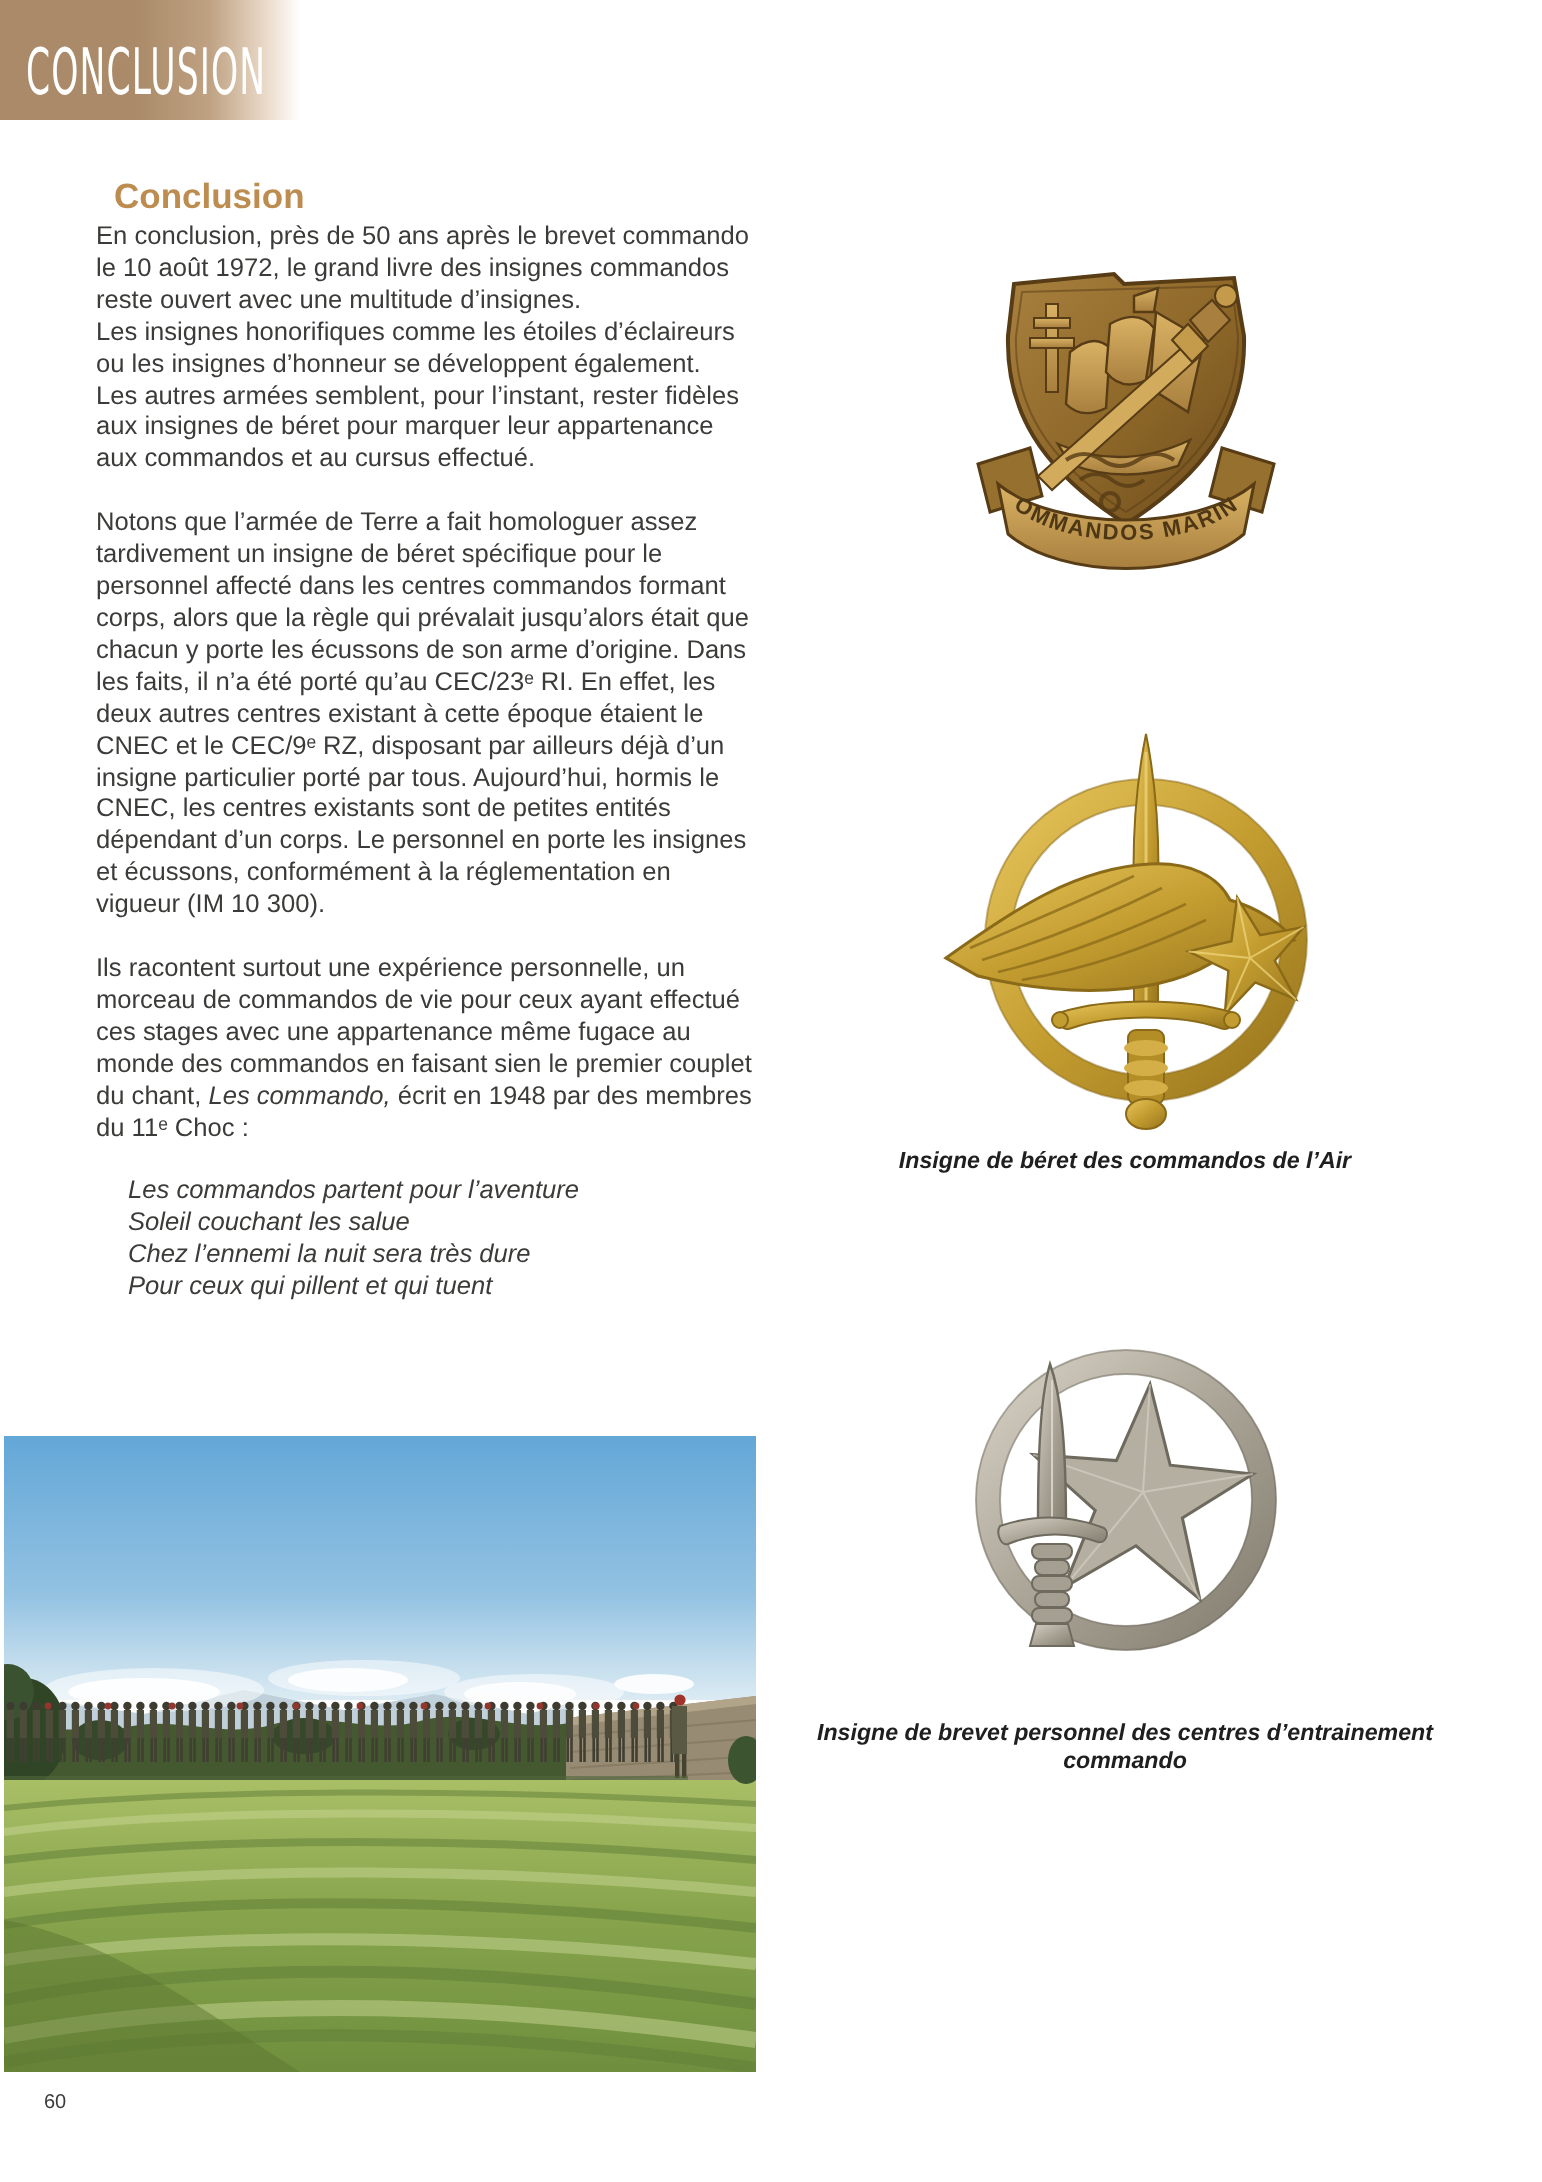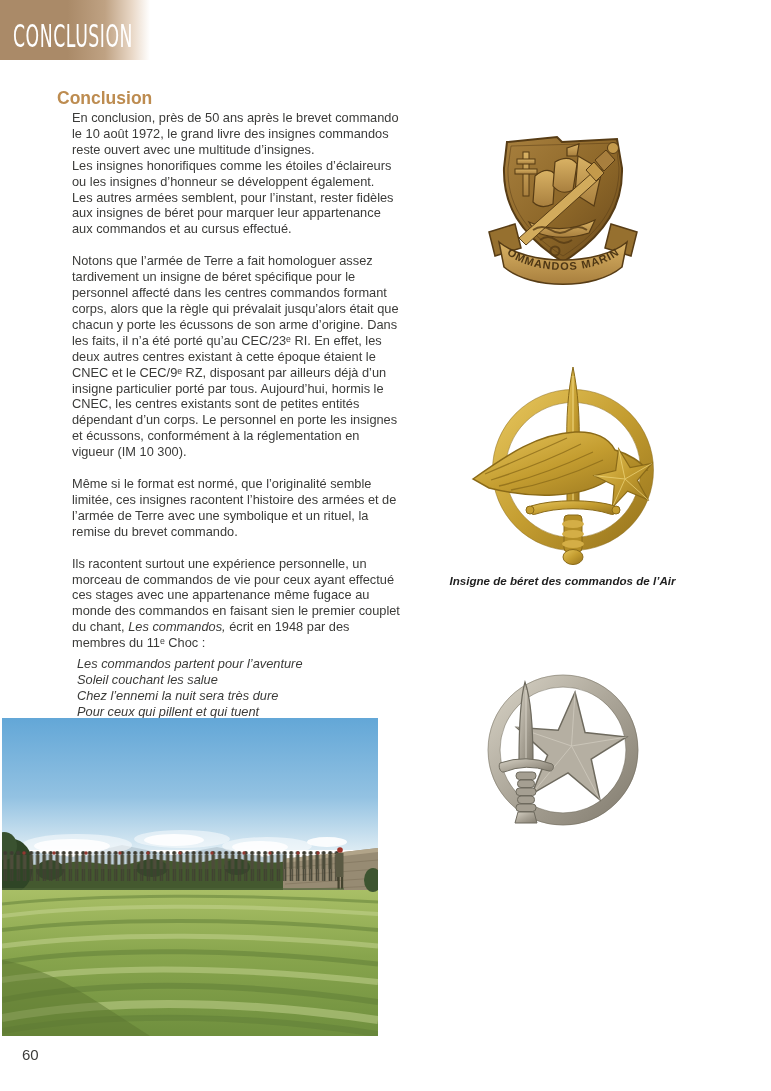--- a/index.html
+++ b/index.html
@@ -23,66 +23,65 @@
   .edge-line{
     position:absolute;right:3px;top:0;bottom:0;width:2px;
     background:#a8a49e;opacity:.55;
   }
   
   .heading{
     position:absolute;left:57px;top:88px;margin:0;
     font-size:17.5px;font-weight:bold;color:#bd8c50;
   }
   .body-col{
-    position:absolute;left:72px;top:110px;width:330px;
+    position:absolute;left:48px;top:110px;width:330px;
     font-size:12.8px;line-height:15.9px;
   }
   .para{margin:0 0 16px;white-space:pre-line;}
   .para.tight{margin-bottom:0;}
-  .verse{font-style:italic;margin:5px;}
+  .verse{font-style:italic;margin:16px;}
   .it{font-style:italic;}
   
   .fig{position:absolute;left:380px;width:365px;margin:0;}
   .fig1{top:126px;}
   .fig2{top:358px;}
   .fig3{top:666px;}
   .badge-svg{display:block;margin:0 auto;}
   .fig figcaption{
     text-align:center;font-size:11.6px;font-weight:bold;font-style:italic;
     color:#1f1f1f;line-height:14px;
   }
   .fig1 figcaption{margin-top:24px;}
   .fig2 figcaption{margin-top:1px;}
   .fig3 figcaption{margin-top:24px;width:340px;margin-left:auto;margin-right:auto;}
   
   .photo{position:absolute;left:2px;top:718px;width:376px;height:318px;}
   .photo svg{display:block;}
   
-  .pageno{position:absolute;left:22px;top:1046px;font-size:15px;color:#3b3b39;}
+  .pageno{position:absolute;left:22px;top:1046px;font-size:10px;color:#3b3b39;}
 </style>
 </head>
 <body>
 
 <div class="page">
 
   <div class="banner">
     <span class="banner-title">CONCLUSION</span>
   </div>
 
   <div class="edge-line"></div>
 
   <h1 class="heading">Conclusion</h1>
 
   <div class="body-col">
       <p class="para"><span>En conclusion, près de 50 ans après le brevet commando le 10 août 1972, le grand livre des insignes commandos reste ouvert avec une multitude d’insignes.
 Les insignes honorifiques comme les étoiles d’éclaireurs ou les insignes d’honneur se développent également.
 Les autres armées semblent, pour l’instant, rester fidèles aux insignes de béret pour marquer leur appartenance aux commandos et au cursus effectué.</span></p>
       <p class="para"><span>Notons que l’armée de Terre a fait homologuer assez tardivement un insigne de béret spécifique pour le personnel affecté dans les centres commandos formant corps, alors que la règle qui prévalait jusqu’alors était que chacun y porte les écussons de son arme d’origine. Dans les faits, il n’a été porté qu’au CEC/23ᵉ RI. En effet, les deux autres centres existant à cette époque étaient le CNEC et le CEC/9ᵉ RZ, disposant par ailleurs déjà d’un insigne particulier porté par tous. Aujourd’hui, hormis le CNEC, les centres existants sont de petites entités dépendant d’un corps. Le personnel en porte les insignes et écussons, conformément à la réglementation en vigueur (IM 10 300).</span></p>
-      <p class="para"><span>Même si le format est normé, que l’originalité semble limitée, ces insignes racontent l’histoire des armées et de l’armée de Terre avec une symbolique et un rituel, la remise du brevet commando.</span></p>
-      <p class="para tight"><span>Ils racontent surtout une expérience personnelle, un morceau de commandos de vie pour ceux ayant effectué ces stages avec une appartenance même fugace au monde des commandos en faisant sien le premier couplet du chant, </span><span class="it">Les commandos,</span><span> écrit en 1948 par des membres du 11ᵉ Choc :</span></p>
+      <p class="para tight"><span>Ils racontent surtout une expérience personnelle, un morceau de commandos de vie pour ceux ayant effectué ces stages avec une appartenance même fugace au monde des commandos en faisant sien le premier couplet du chant, </span><span class="it">Les commando,</span><span> écrit en 1948 par des membres du 11ᵉ Choc :</span></p>
       <p class="para verse">Les commandos partent pour l’aventure<br>Soleil couchant les salue<br>Chez l’ennemi la nuit sera très dure<br>Pour ceux qui pillent et qui tuent</p>
     </div>
 
   <figure class="fig fig1">
     <svg class="badge-svg" width="160" height="172" viewBox="0 0 160 172">
       <defs>
         <linearGradient id="bz" x1="0" y1="0" x2="1" y2="1">
           <stop offset="0" stop-color="#a8803e"></stop>
             <stop offset=".55" stop-color="#8c6628"></stop>
             <stop offset="1" stop-color="#6b4a1c"></stop>
@@ -207,20 +206,21 @@
         <g fill="#a59f92" stroke="#6e6a5e" stroke-width="1">
           <rect x="38" y="106" width="20" height="7.5" rx="3.5"></rect>
           <rect x="39.5" y="114" width="17" height="7.5" rx="3.5"></rect>
           <rect x="38" y="122" width="20" height="7.5" rx="3.5"></rect>
           <rect x="39.5" y="130" width="17" height="7.5" rx="3.5"></rect>
           <rect x="38" y="138" width="20" height="7.5" rx="3.5"></rect>
         </g>
         <path d="M40,146 L56,146 59,157 37,157 Z" fill="url(#sv)" stroke="#6e6a5e" stroke-width="1"></path>
       </g>
     </svg>
+    <figcaption>Insigne de brevet personnel des centres d’entrainement commando</figcaption>
   </figure>
 
   <div class="photo">
     <svg width="376" height="318" viewBox="0 0 376 318">
       <defs>
         <linearGradient id="sky" x1="0" y1="0" x2="0" y2="1">
           <stop offset="0" stop-color="#63a7d7"></stop>
             <stop offset=".6" stop-color="#93c2e2"></stop>
             <stop offset="1" stop-color="#dcebf3"></stop>
         </linearGradient>

